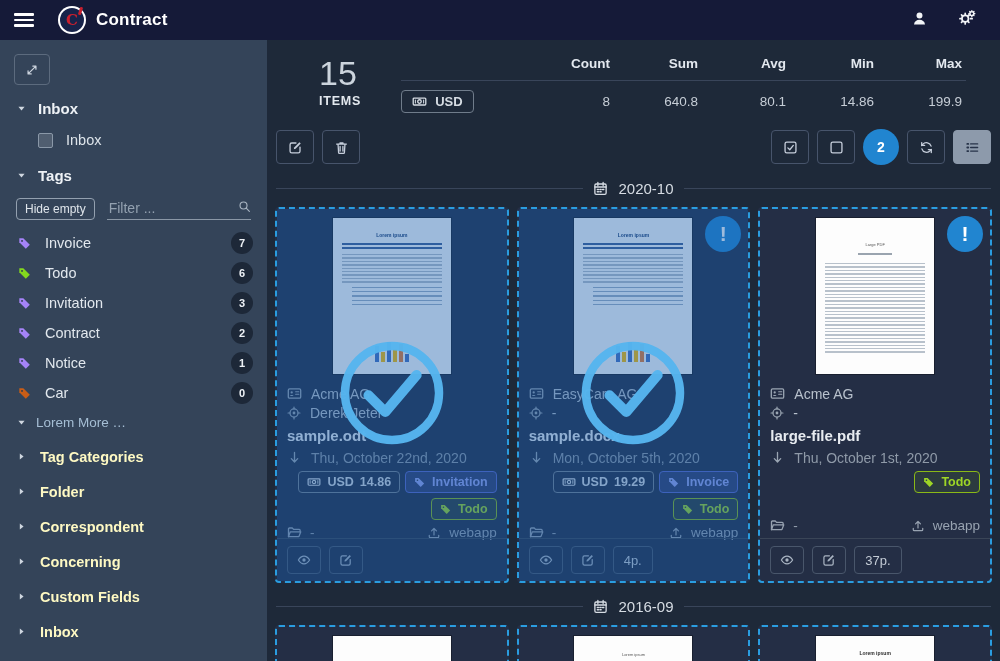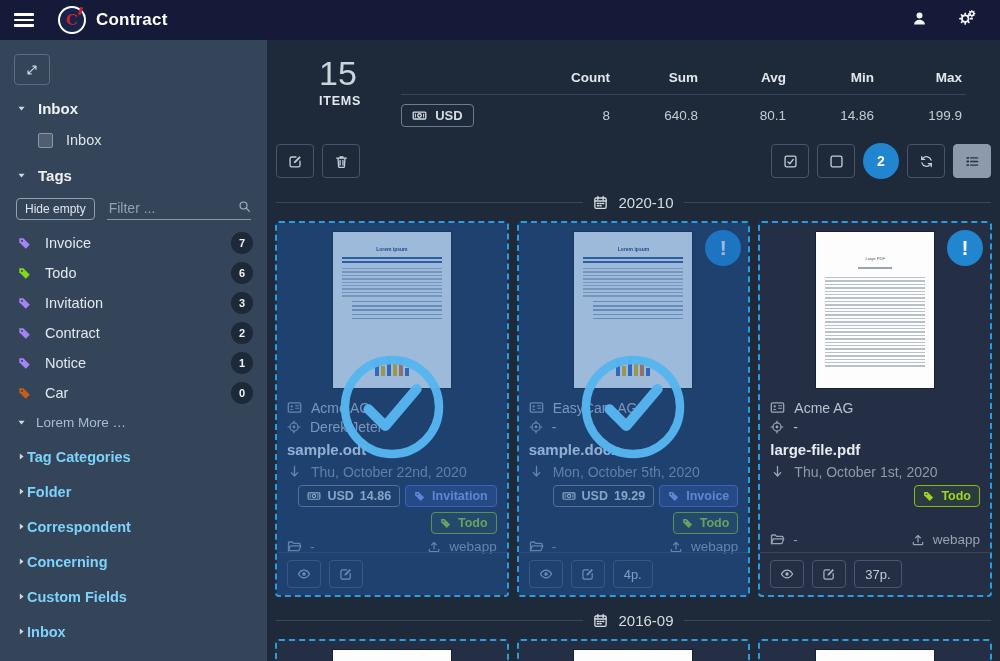--- a/index.html
+++ b/index.html
@@ -40,32 +40,32 @@
   .filter-wrap{flex:1;display:flex;align-items:center;border-bottom:1px solid #8a97a6;padding:2px 0;min-width:0}
   .filter-input{flex:1;background:transparent;border:0;outline:0;color:#dfe5eb;font-size:14px;min-width:0}
   .filter-input::placeholder{color:#93a1b0}
   .filter-wrap .ic{color:#a9b5c2}
   .tag-row{display:flex;align-items:center;gap:13px;padding:4px 14px 4px 18px;font-size:14.5px;cursor:pointer}
   .tag-row .tag-name{flex:1;color:#e2e8ee}
   .tag-count{width:22px;height:22px;border-radius:50%;background:#1d2838;color:#edf1f5;
     font-size:11px;font-weight:bold;display:flex;align-items:center;justify-content:center}
   .show-more{display:flex;align-items:center;gap:9px;padding:7px 16px 9px;color:#a5bed4;
     font-size:13.5px;cursor:pointer}
-  .side-sec{display:flex;padding:9.5px 16px;font-weight:bold;
-    font-size:14.5px;color:#7dd3fc;cursor:pointer}
+  .side-sec{display:flex;gap:13px;padding:9.5px 16px;font-weight:bold;
+    font-size:14.5px;color:#fef9c3;cursor:pointer}
   .side-sec .ic,.shead .ic,.show-more .ic{color:#cfd7e0}
 
   
   .main{position:absolute;left:267px;top:40px;right:0;bottom:0;background:#1e2939;
     padding:0 8px;overflow:hidden;color:#c9d1da}
   .stats{display:flex;align-items:flex-start;padding:16px 26px 2px 44px}
   .items-block{margin-right:40px}
   .items-num{font-size:34px;line-height:1.05;color:#ccd4dd}
   .items-label{font-size:12.5px;font-weight:bold;letter-spacing:.8px;color:#e3e8ee;margin-top:2px}
-  .stats-table{flex:1;margin-top:14px}
+  .stats-table{flex:1;margin-top:0}
   .st-row{display:flex;align-items:center}
   .st-head{border-bottom:1px solid #39455a;padding-bottom:9px}
   .st-head .st-cell{font-weight:bold;font-size:13.5px;color:#e3e8ef}
   .st-body{padding-top:9px}
   .st-body .st-cell{font-size:13.5px;color:#c6cdd6}
   .st-cell{width:88px;text-align:right;padding-right:4px}
   .st-first{flex:1;text-align:left;padding-right:0}
   .usd-badge{display:inline-flex;align-items:center;gap:8px;border:1px solid #707c8b;
     border-radius:4px;padding:3px 10px;font-size:13px;font-weight:bold;color:#d6dce3}
 

